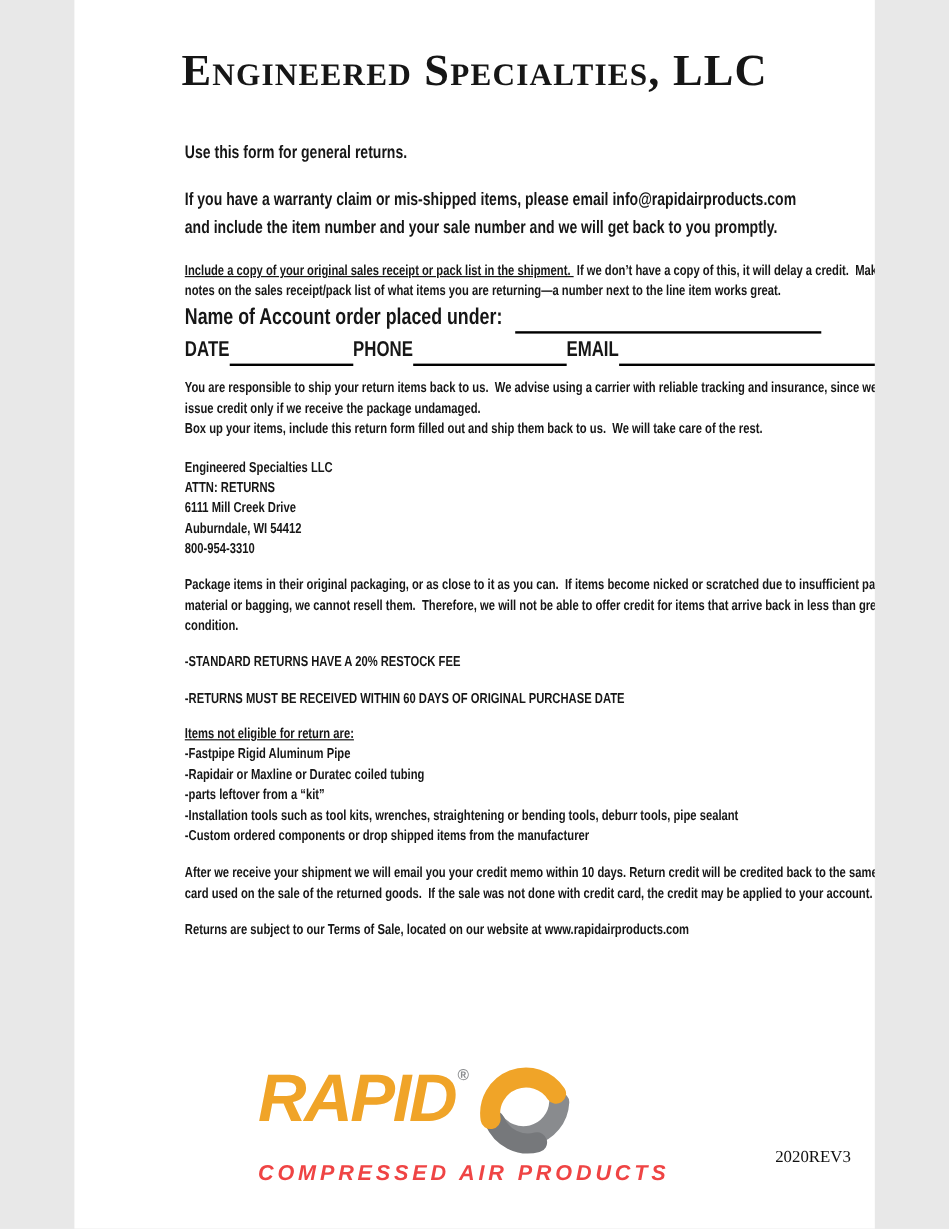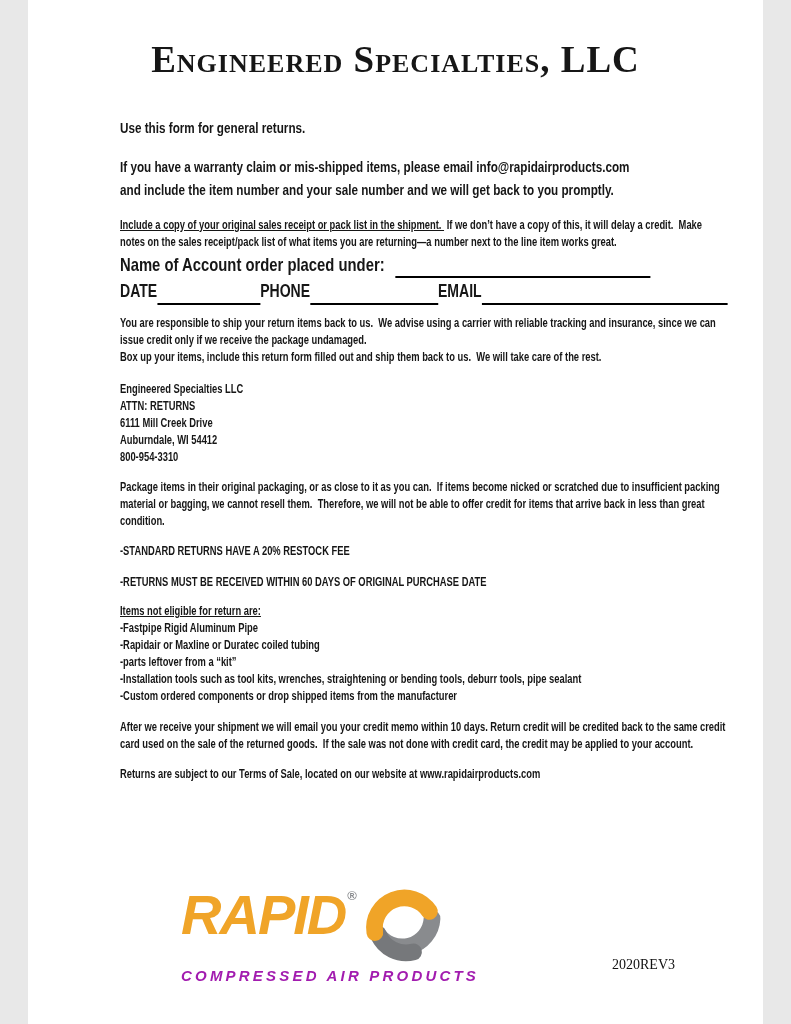--- a/index.html
+++ b/index.html
@@ -1,18 +1,18 @@
 <!DOCTYPE html>
 <html><head>
 <meta charset="utf-8">
 <style>
   html, body { margin: 0; padding: 0; background: #e8e8e8; }
   .page {
     position: relative;
-    width: 735px;
+    width: 667px;
     height: 1024px;
     margin: 0 auto;
     background: #ffffff;
     font-family: "Liberation Sans", sans-serif;
     color: #161616;
     overflow: hidden;
   }
   .title {
     padding-top: 40px;
     text-align: center;
@@ -79,24 +79,24 @@
     font-size: 56px;
     line-height: 58px;
     letter-spacing: -2px;
   }
   .rapid { color: #F0A428; }
   .air   { color: #898B8E; }
   .reg   { font-size: 13px; font-weight: bold; color: #898B8E; margin: 2px 0 0 2px; }
   .logo-ring { width: 88px; height: 88px; margin: -8px 0 0 2px; }
   .tagline {
     margin-top: 1px;
-    color: #a21caf;
+    color: #ef4444;
     font-weight: bold;
     font-style: italic;
-    font-size: 15px;
+    font-size: 18px;
     letter-spacing: 3.2px;
     white-space: nowrap;
     text-align: center;
   }
   .rev {
     position: absolute;
     left: 584px;
     top: 957px;
     font-family: "Liberation Serif", serif;
     font-size: 14px;

